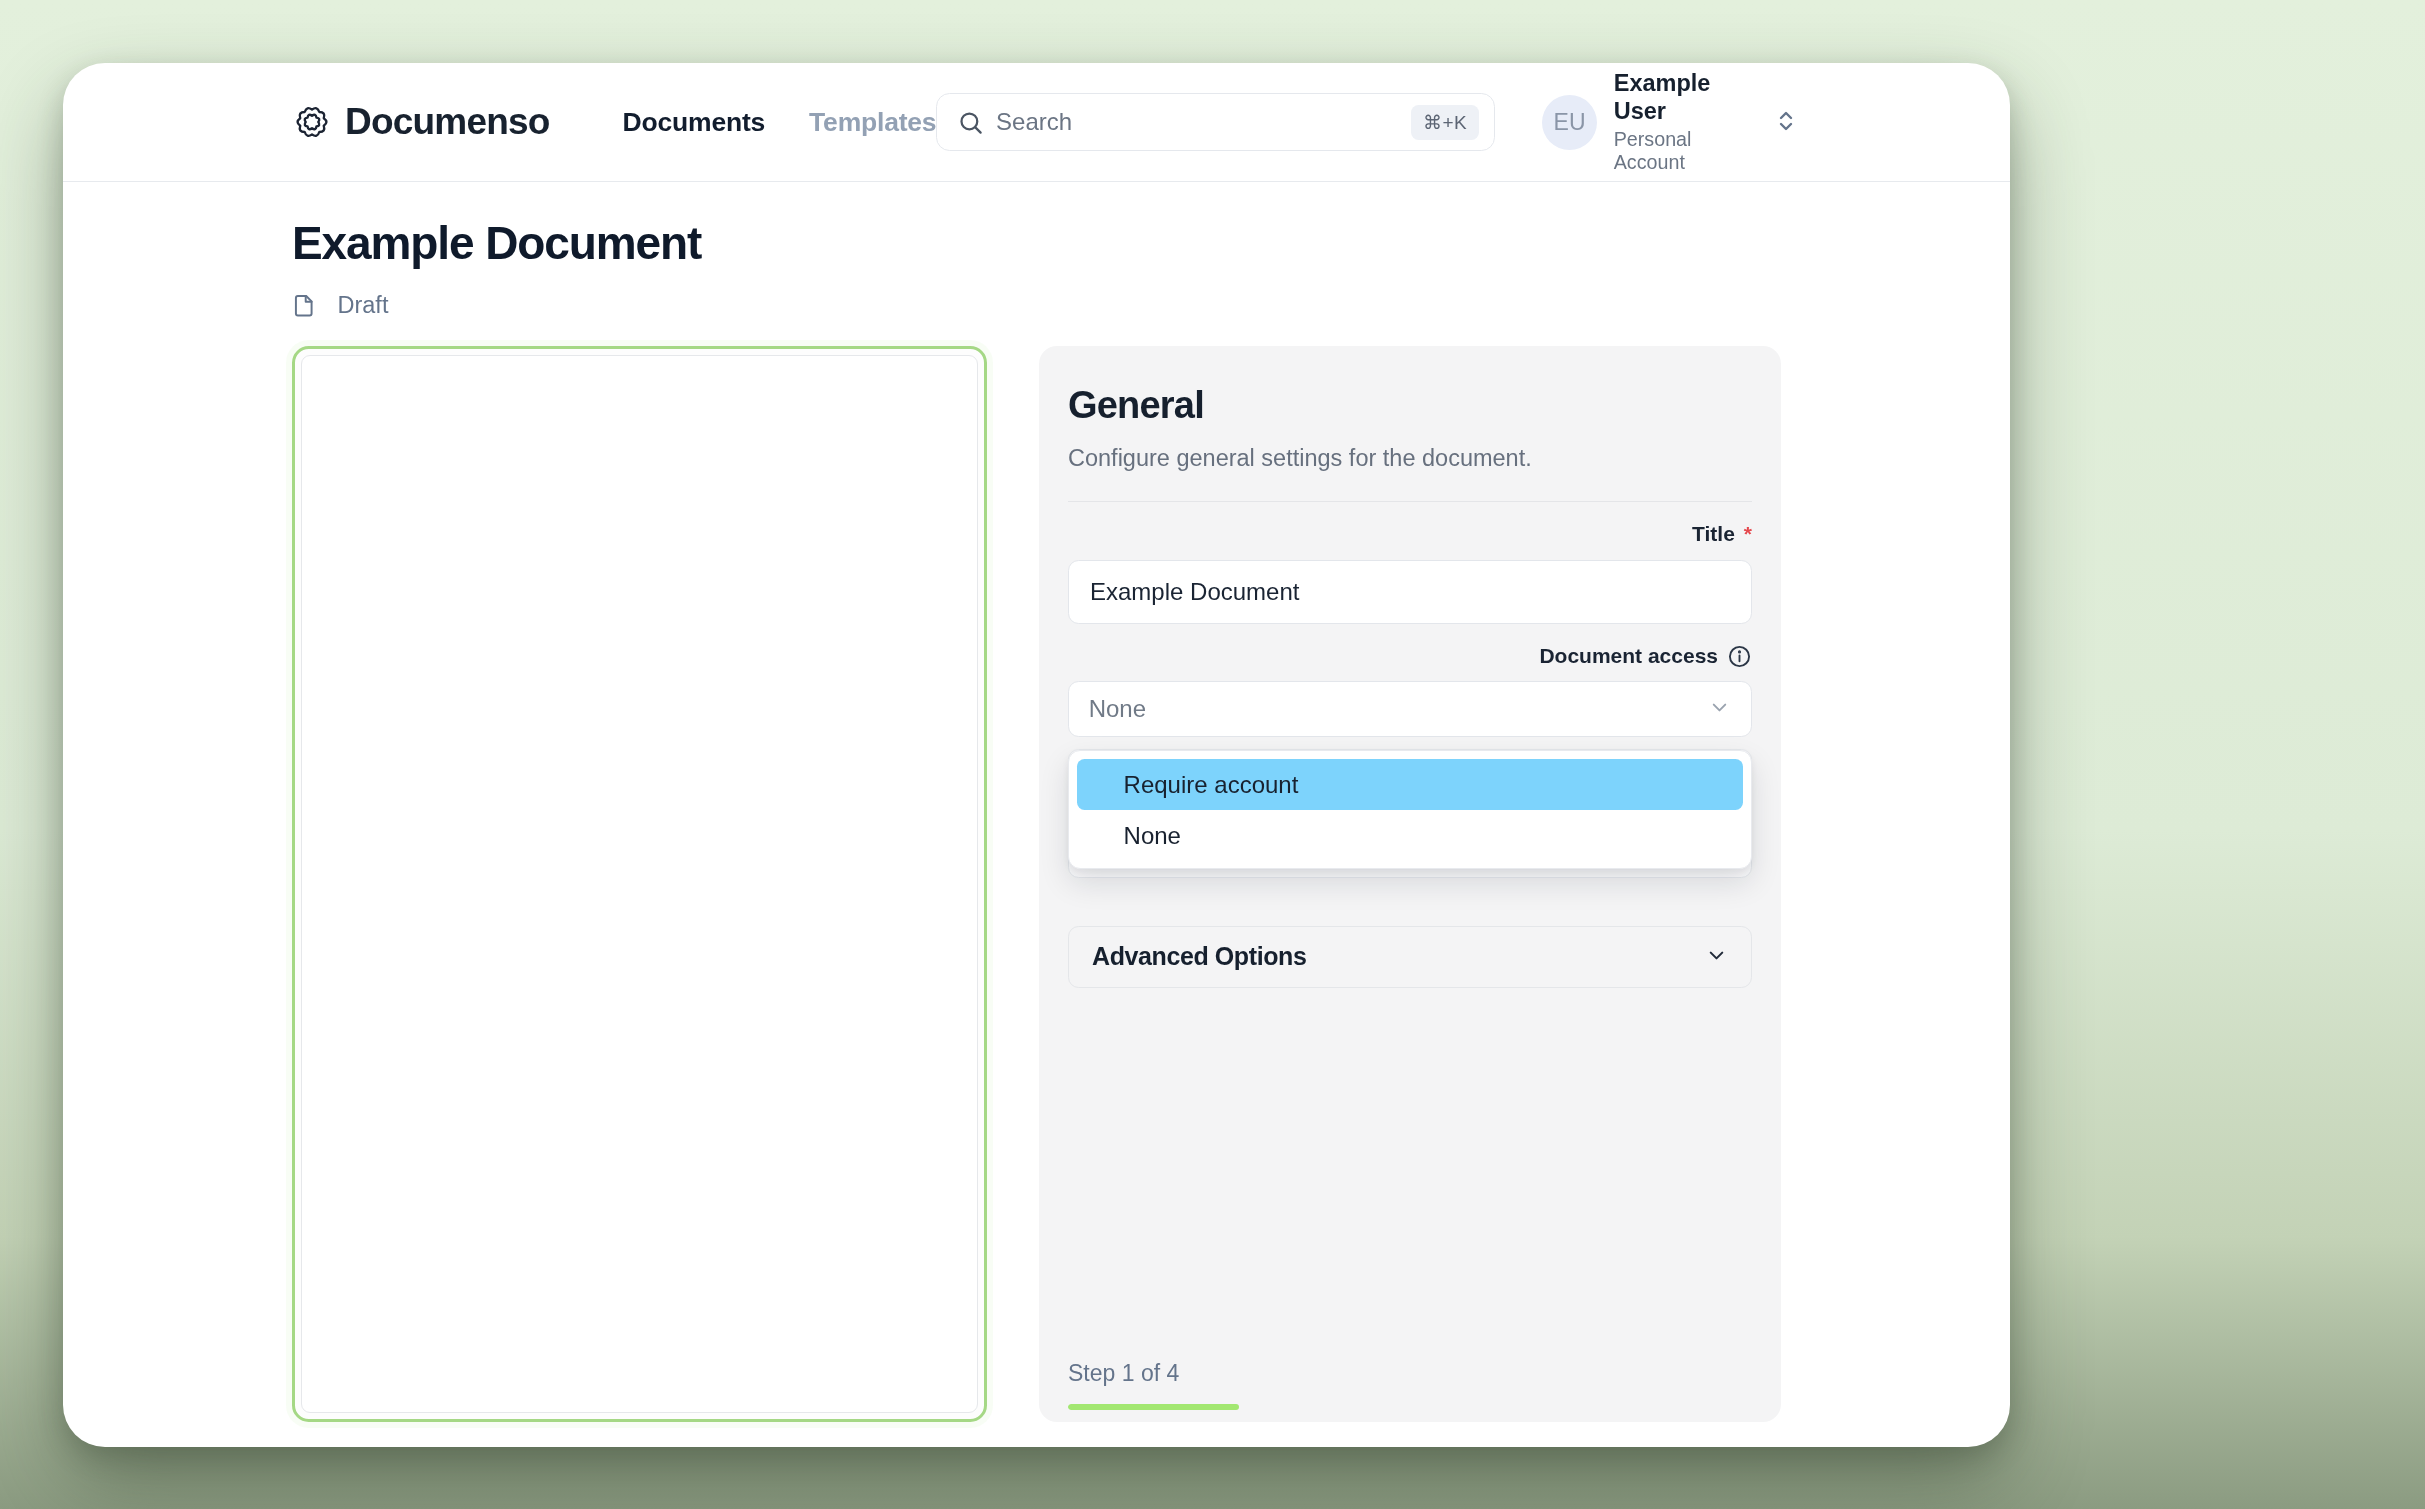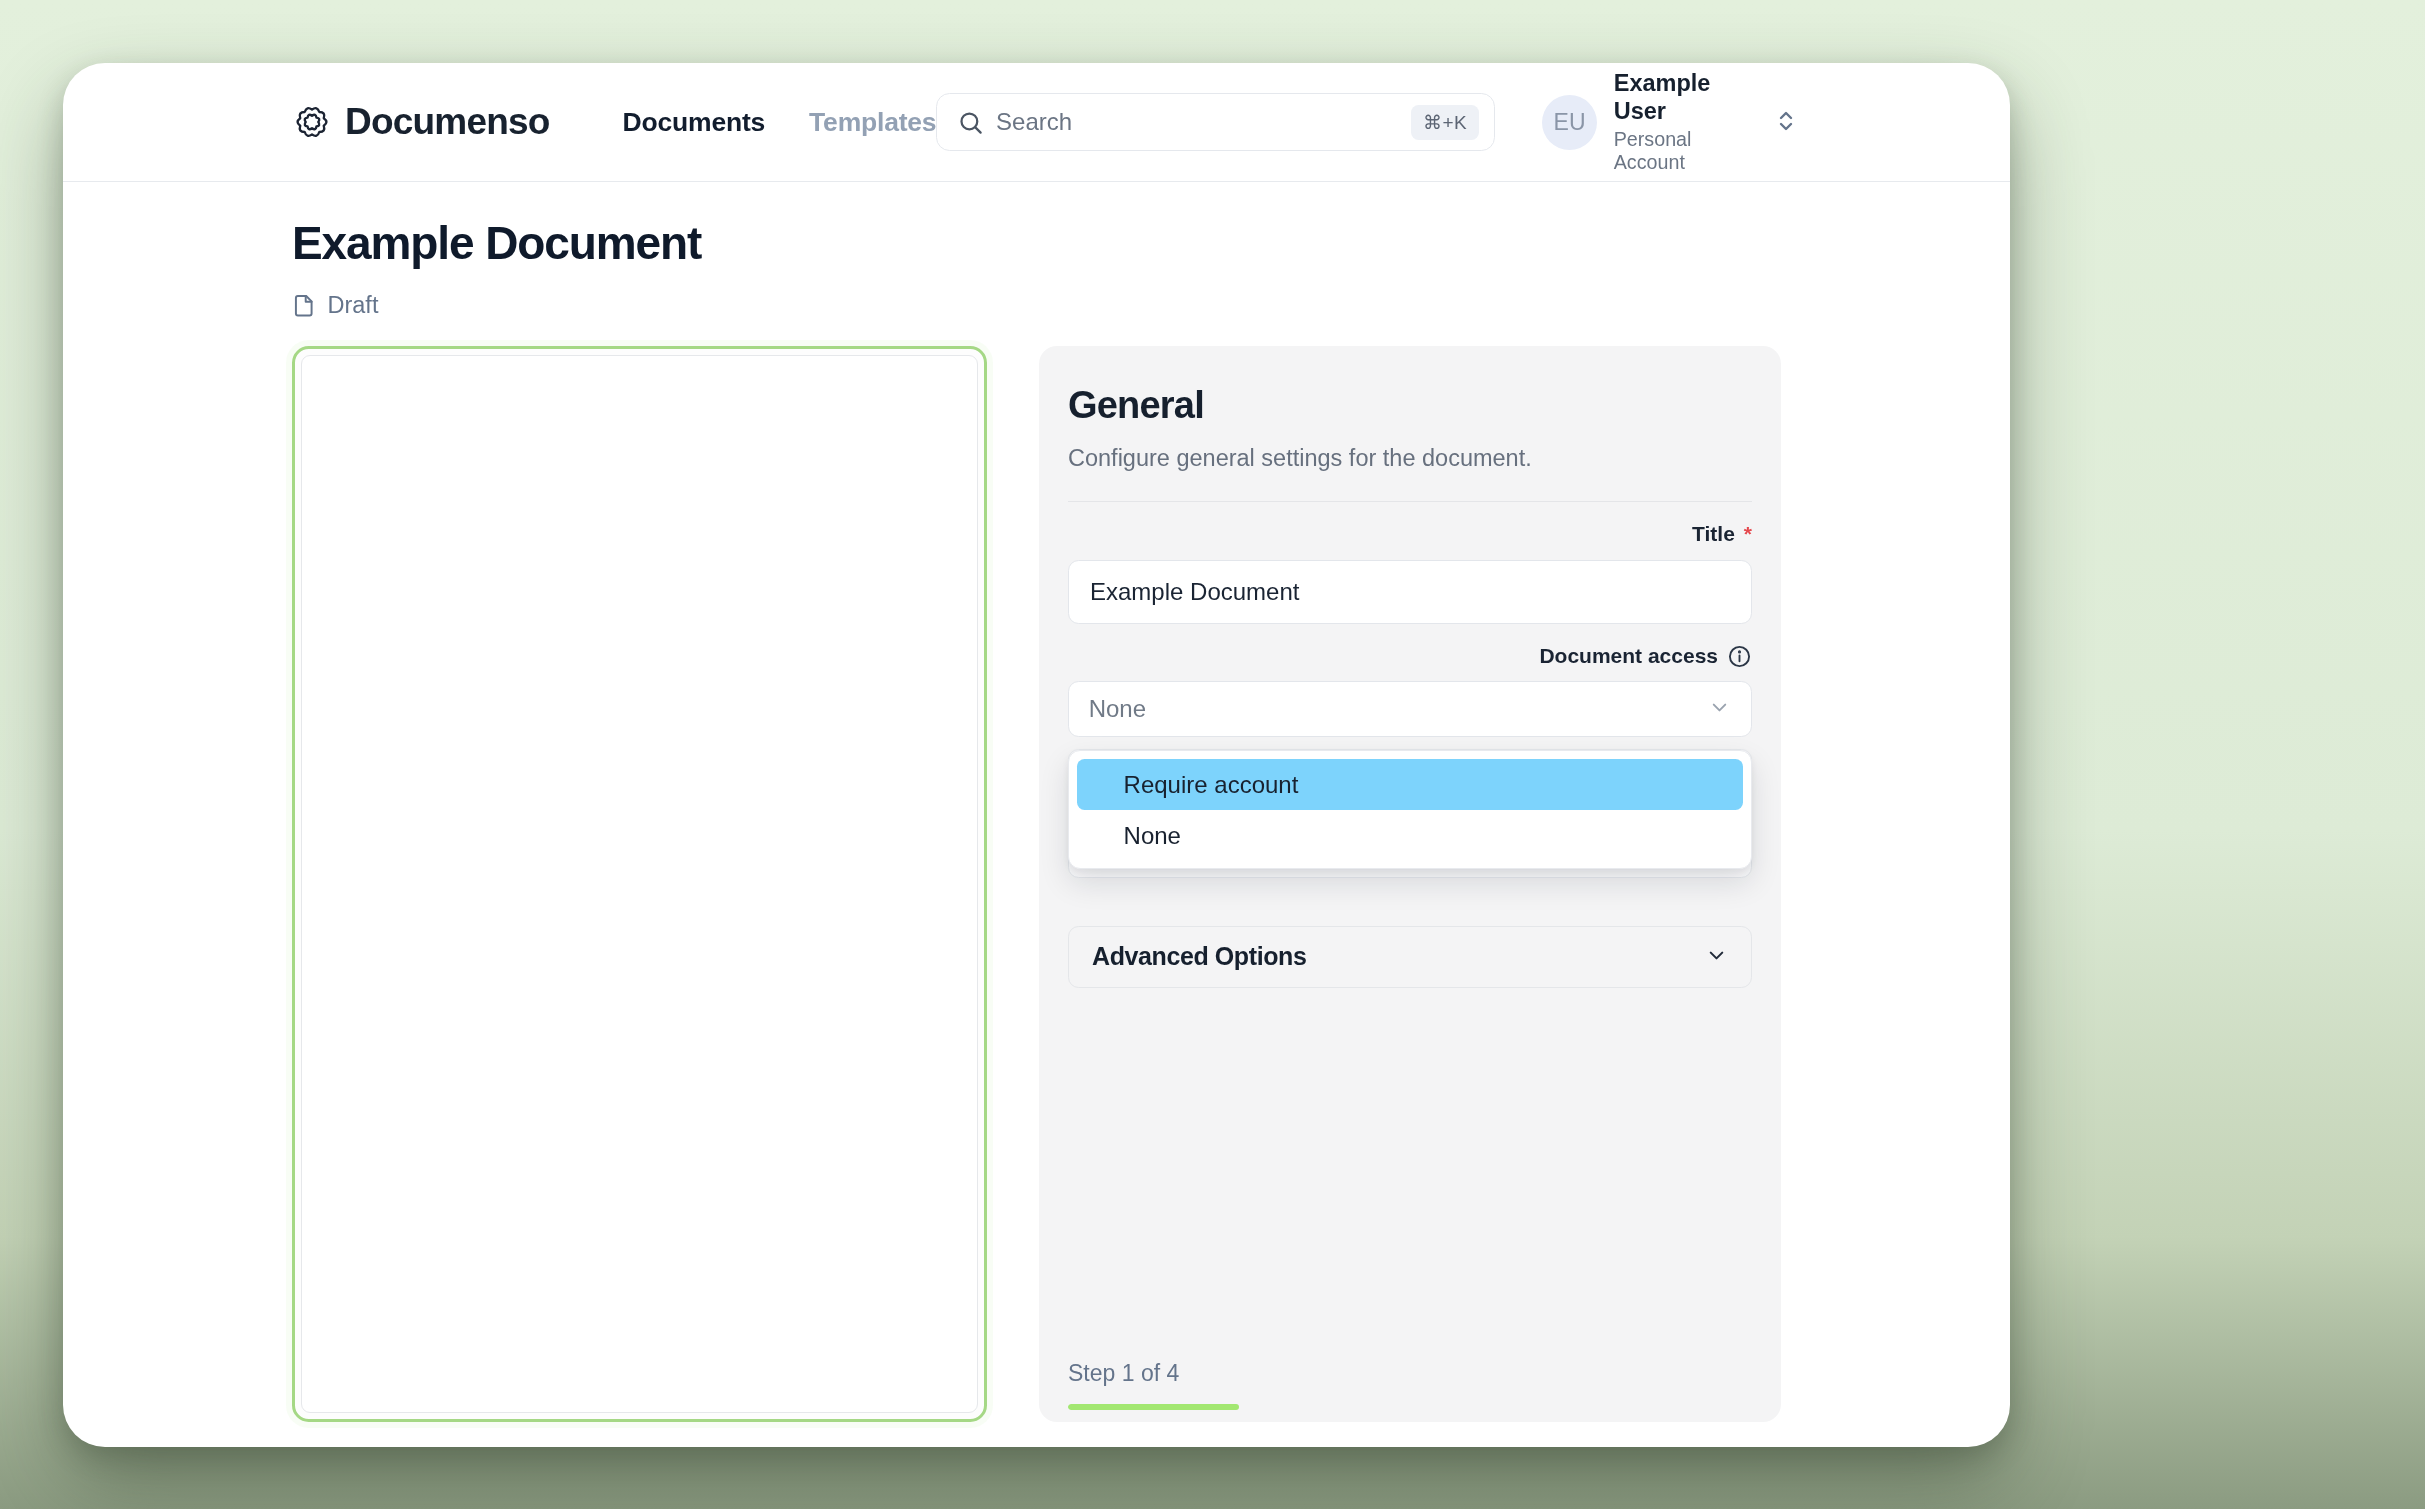--- a/index.html
+++ b/index.html
@@ -46,21 +46,21 @@
     flex:0 0 auto;
   }
   .account-meta { margin-left:16.7px; }
   .account-name { font-size:23.5px; font-weight:600; color:#16202e; line-height:1.15; }
   .account-type { font-size:19.7px; color:#6b7584; margin-top:3px; }
   .account-caret { margin-left:19.7px; color:#64748b; }
   .account-caret svg { width:24px; height:24px; }
   
   .main { padding:0 229px; }
   .page-title { margin-top:38px; font-size:46px; font-weight:800; letter-spacing:-1.1px; color:#0f1a2b; line-height:1; }
-  .status-row { margin-top:26px; display:flex; align-items:center; gap:12px; color:#64748b; }
+  .status-row { margin-top:26px; display:flex; align-items:center; gap:22px; color:#64748b; }
   .status-row svg { width:23.5px; height:23.5px; }
   .status-text { font-size:23.5px; }
   .columns { margin-top:27px; display:flex; gap:52px; height:1076px; }
   
   .doc-frame {
     flex:1 1 auto; border:3.8px solid #a5d885; border-radius:16.7px; background:#fdfdfd;
     padding:6px; box-shadow:0 0 0 6px rgba(162,231,113,.07);
   }
   .doc-page { width:100%; height:100%; background:#fff; border:1.5px solid #e6e8eb; border-radius:9px; }
   

